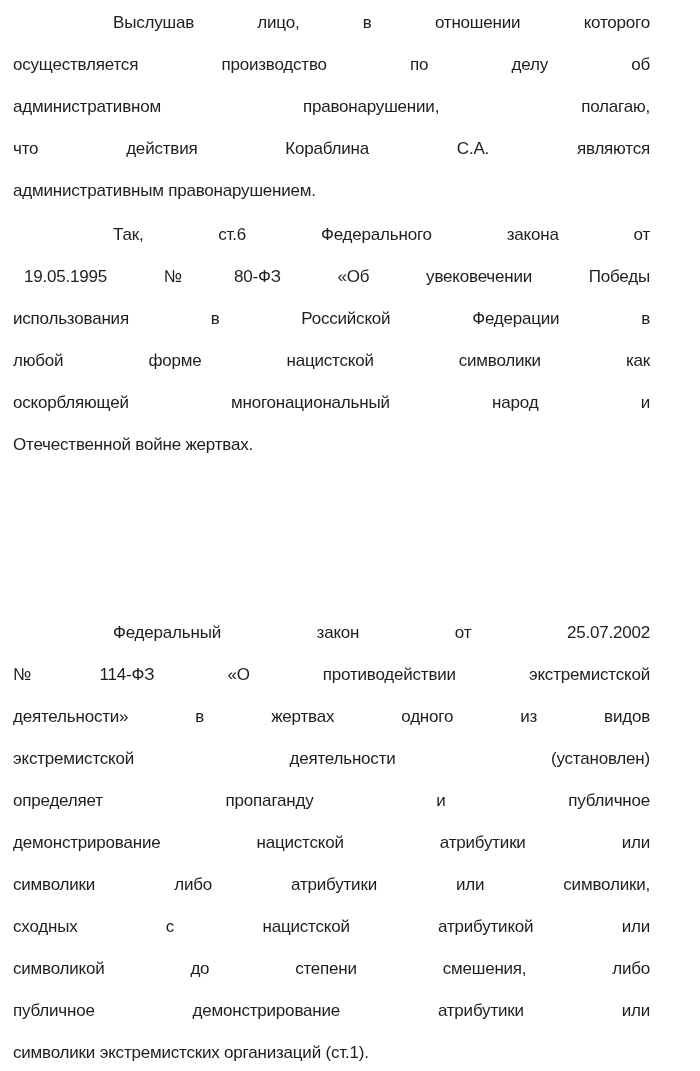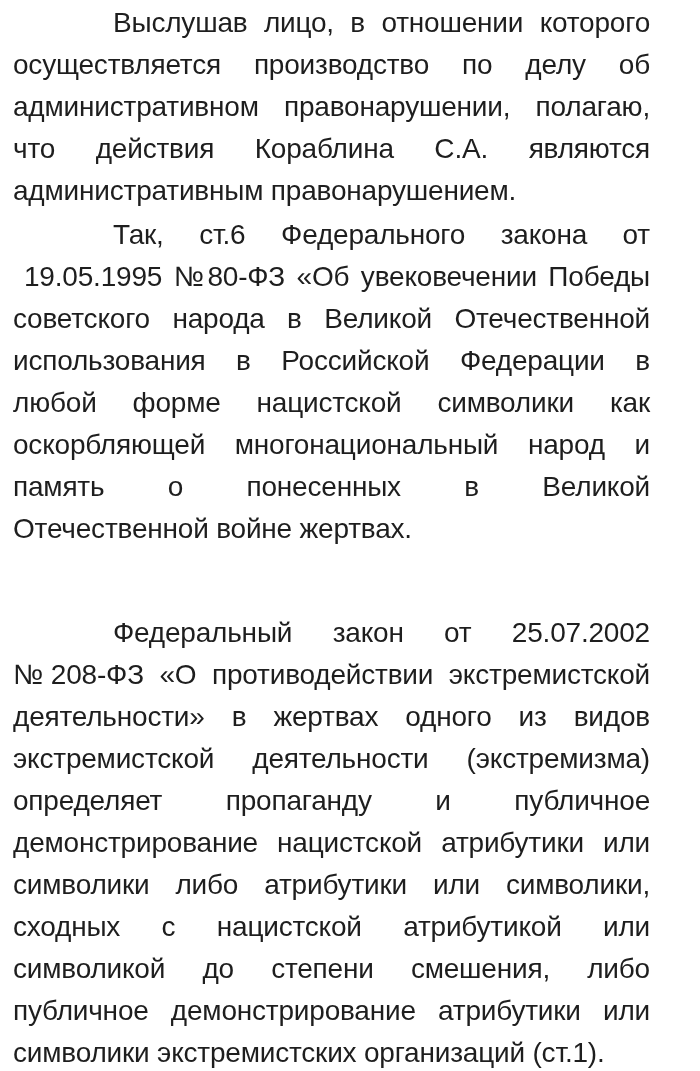--- a/index.html
+++ b/index.html
@@ -21,21 +21,21 @@
     top: 0;
     width: 637px;
   }
   .para {
     margin: 0;
   }
   .line {
     display: block;
     height: 42px;
     line-height: 42px;
-    font-size: 28px;
+    font-size: 17px;
     letter-spacing: -0.2px;
     white-space: nowrap;
     text-align: justify;
     text-align-last: justify;
     word-spacing: 0;
     overflow: visible;
   }
   .line.last {
     text-align: left;
     text-align-last: left;
@@ -76,51 +76,45 @@
   </div>
 
   <div class="para" style="position:absolute; top:214px; left:0;">
     <div class="line indent">
         <span style="white-space: normal; display: block;">Так, ст.6 Федерального закона от</span>
       </div>
     <div class="line">
         <span style="white-space: normal; display: block; margin-left: 11px;">19.05.1995 №80-ФЗ «Об увековечении Победы</span>
       </div>
     <div class="line">
-        <span style="white-space: normal; display: block;">советского народа в Великой Отечественной</span>
-      </div>
-    <div class="line">
         <span style="white-space: normal; display: block;">использования в Российской Федерации в</span>
       </div>
     <div class="line">
         <span style="white-space: normal; display: block;">любой форме нацистской символики как</span>
       </div>
     <div class="line">
         <span style="white-space: normal; display: block;">оскорбляющей многонациональный народ и</span>
-      </div>
-    <div class="line">
-        <span style="white-space: normal; display: block;">память о понесенных в Великой</span>
       </div>
     <div class="line last">
         <span style="white-space: normal; display: block;">Отечественной войне жертвах.</span>
       </div>
   </div>
 
   <div class="para" style="position:absolute; top:612px; left:0;">
     <div class="line indent">
         <span style="white-space: normal; display: block;">Федеральный закон от 25.07.2002</span>
       </div>
     <div class="line">
-        <span style="white-space: normal; display: block;">№208-ФЗ «О противодействии экстремистской</span>
+        <span style="white-space: normal; display: block;">№114-ФЗ «О противодействии экстремистской</span>
       </div>
     <div class="line">
         <span style="white-space: normal; display: block;">деятельности» в жертвах одного из видов</span>
       </div>
     <div class="line">
-        <span style="white-space: normal; display: block;">экстремистской деятельности (экстремизма)</span>
+        <span style="white-space: normal; display: block;">экстремистской деятельности (установлен)</span>
       </div>
     <div class="line">
         <span style="white-space: normal; display: block;">определяет пропаганду и публичное</span>
       </div>
     <div class="line">
         <span style="white-space: normal; display: block;">демонстрирование нацистской атрибутики или</span>
       </div>
     <div class="line">
         <span style="white-space: normal; display: block;">символики либо атрибутики или символики,</span>
       </div>

